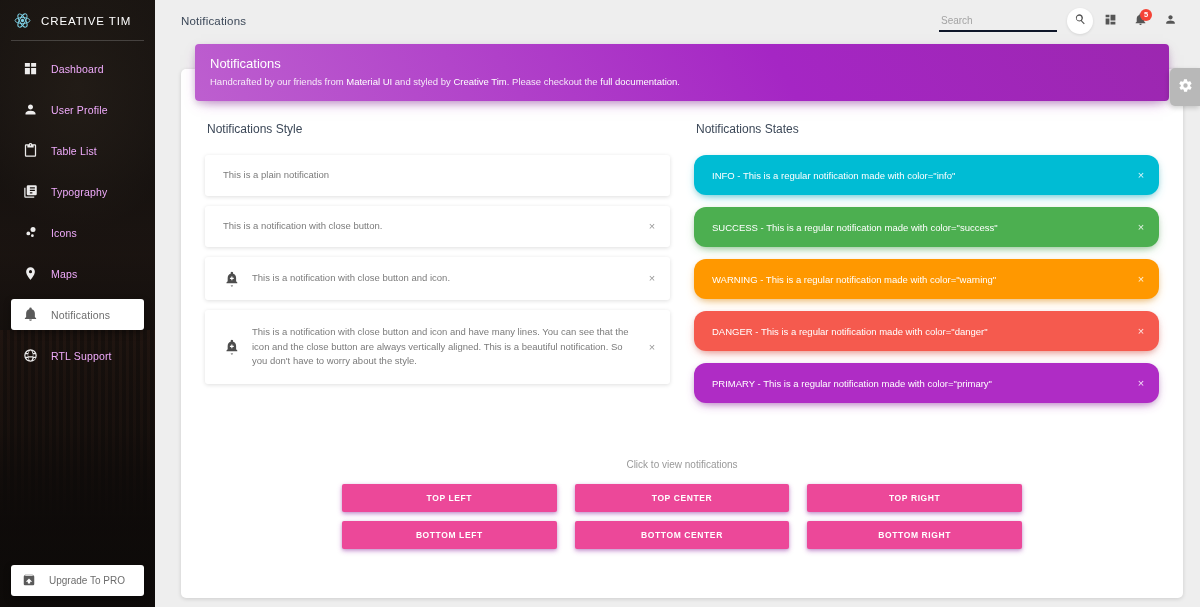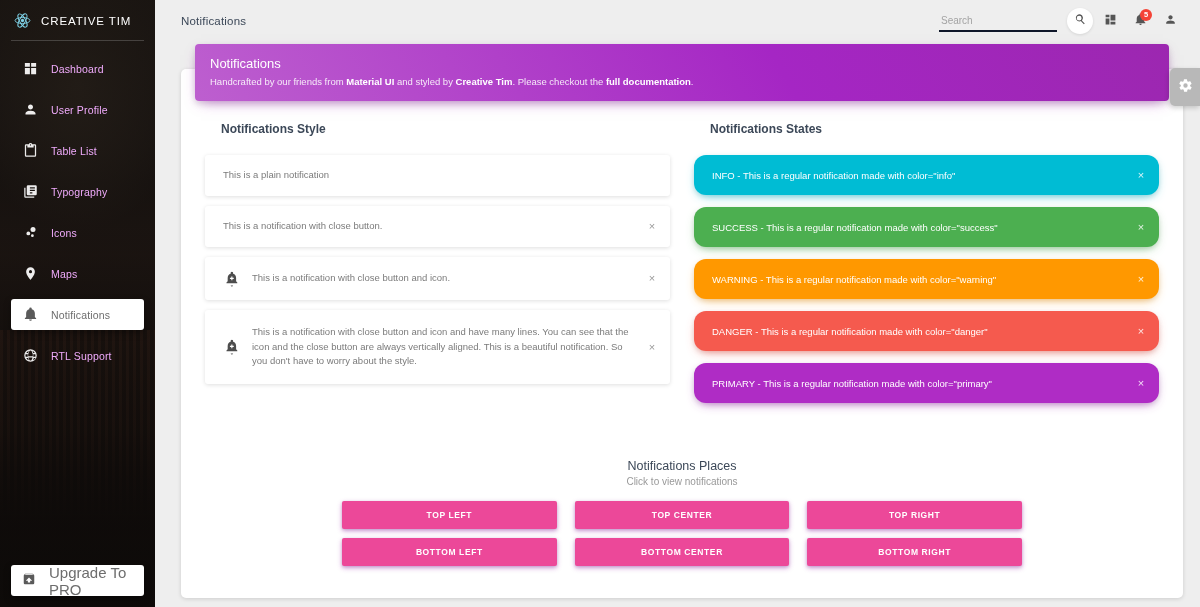--- a/index.html
+++ b/index.html
@@ -75,21 +75,21 @@
 
   .upgrade {
     position: absolute; left: 11px; right: 11px; bottom: 11px;
     display: flex; align-items: center; gap: 13px;
     height: 31px; padding: 0 11px;
     background: #ffffff; border-radius: 3px;
     box-shadow: 0 3px 7px rgba(0,0,0,0.35);
     cursor: pointer; z-index: 4;
   }
   .upgrade svg { width: 14px; height: 14px; fill: #5a5a5a; }
-  .upgrade span { font-size: 15px; color: #6d6d6d; }
+  .upgrade span { font-size: 10px; color: #6d6d6d; }
 
   
   .main { flex: 1 1 auto; height: 607px; position: relative; overflow: hidden; background: #eeeeee; }
 
   .topbar {
     height: 41px; display: flex; align-items: center;
     padding: 0 17px 0 26px;
     background: #eeeeee;
   }
   .topbar-title { font-size: 11.5px; color: #3c4858; letter-spacing: .2px; }
@@ -143,26 +143,26 @@
   }
   .card-header {
     background: linear-gradient(60deg, #bd5fcf 0%, #a526c4 60%, #9c27b0 100%);
     border-radius: 4px;
     box-shadow: 0 5px 14px -6px rgba(156,39,176,0.70), 0 3px 6px rgba(0,0,0,0.12);
     margin: 0 14px; padding: 12px 15px 13px 15px;
     position: relative; top: -25px;
   }
   .card-header h4 { color: #ffffff; font-size: 13px; font-weight: 400; margin-bottom: 5px; }
   .card-header p { color: rgba(255,255,255,0.88); font-size: 9.5px; line-height: 1.3; }
-  .card-header p b { font-weight: 700; color: #ffffff; }
+  .card-header p b { font-weight: 400; color: #ffffff; }
 
   .card-body { padding: 0 16px; margin-top: -12px; }
   .cols { display: flex; gap: 8px; }
   .col { flex: 1 1 50%; padding: 0 8px; }
-  .section-title { font-size: 12px; color: #3c4858; font-weight: 700; margin: 8px 0 19px 16px; }
+  .section-title { font-size: 12px; color: #3c4858; font-weight: 400; margin: 8px 0 19px 2px; }
 
   
   .alert {
     background: #ffffff; border-radius: 3px;
     box-shadow: 0 1px 4px rgba(0,0,0,0.13);
     padding: 13px 18px; margin-bottom: 10px;
     font-size: 9.5px; color: #7b7b7b; line-height: 1.55;
     display: flex; align-items: center; gap: 12px;
     position: relative; min-height: 38px; justify-content: center;
   }
@@ -436,21 +436,20 @@
 
             <div class="alert-color alert-primary">
               <span>PRIMARY - This is a regular notification made with color="primary"</span>
               <button class="alert-close">×</button>
             </div>
           </div>
 
         </div>
 
         <div class="places">
-          <h4>Notifications Places</h4>
           <div class="sub">Click to view notifications</div>
           <div class="places-grid">
             <button class="place-btn">TOP LEFT</button>
             <button class="place-btn">TOP CENTER</button>
             <button class="place-btn">TOP RIGHT</button>
             <button class="place-btn">BOTTOM LEFT</button>
             <button class="place-btn">BOTTOM CENTER</button>
             <button class="place-btn">BOTTOM RIGHT</button>
           </div>
         </div>

